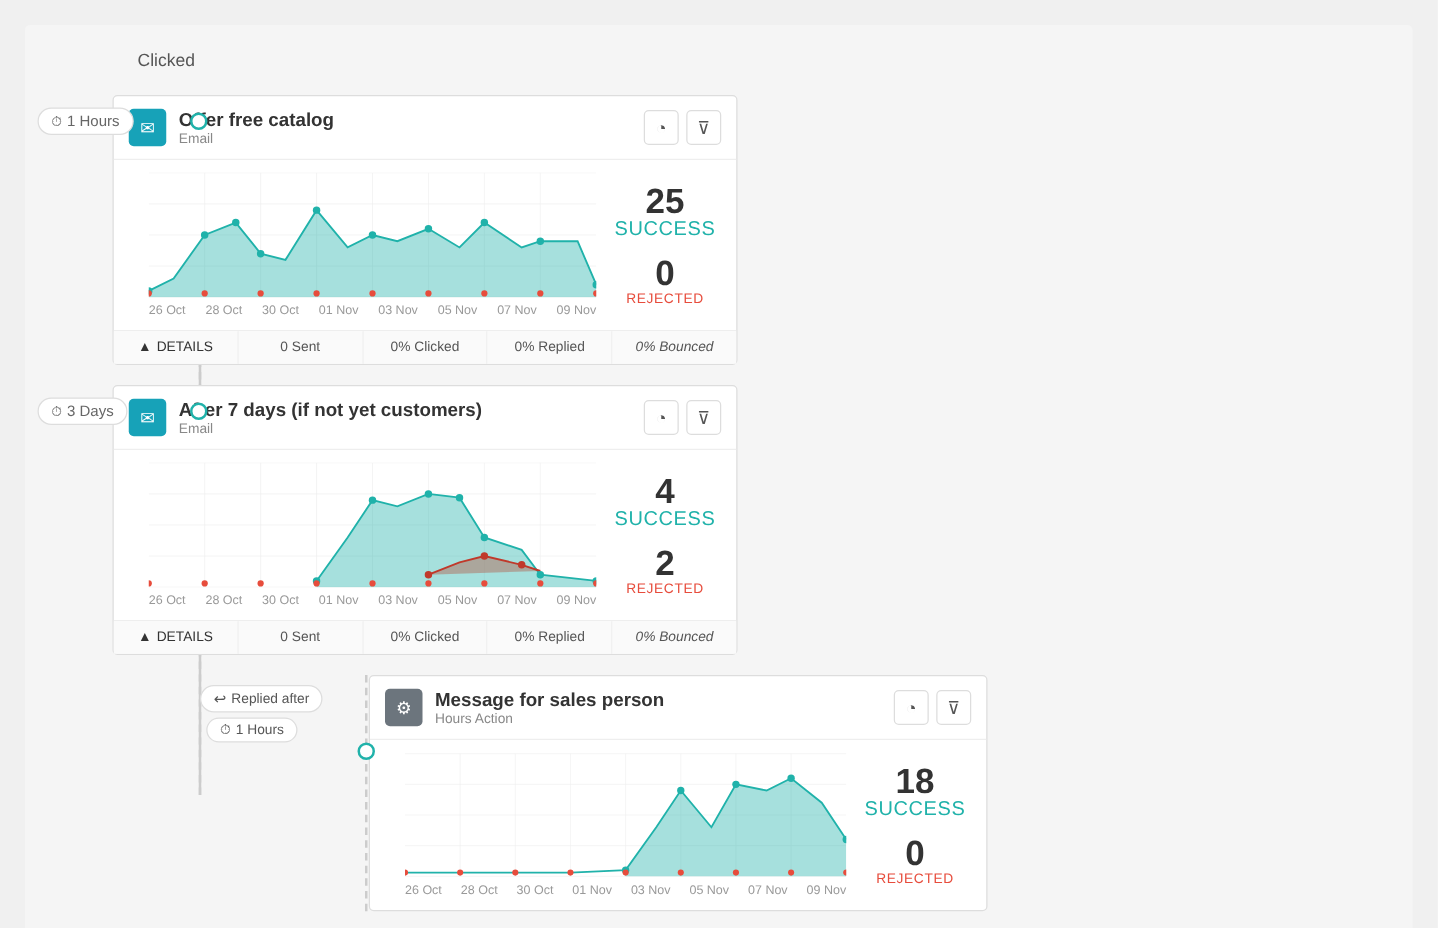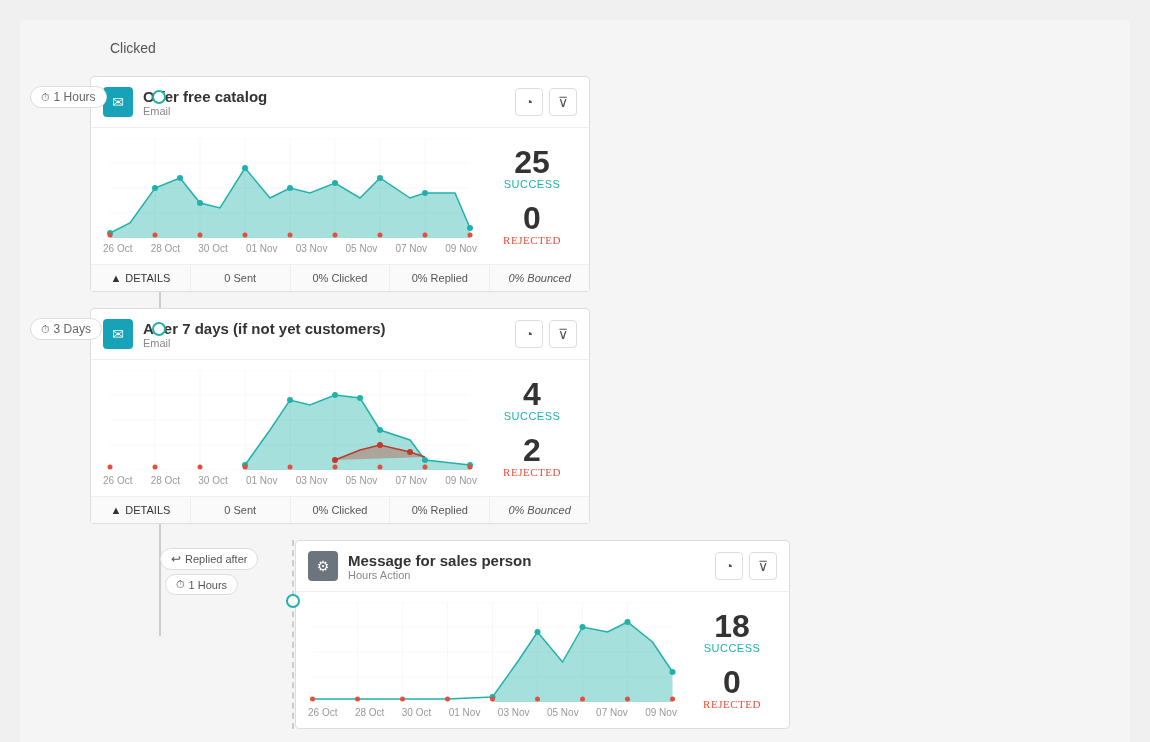--- a/index.html
+++ b/index.html
@@ -129,20 +129,21 @@
     }
     .card-body {
       padding: 10px 12px;
       display: flex;
       gap: 10px;
     }
     
     .chart-area {
       flex: 1;
       position: relative;
+      margin-left: 16px;
     }
     .chart-svg {
       width: 100%;
       height: 100px;
     }
     .chart-labels {
       display: flex;
       justify-content: space-between;
       font-size: 10px;
       color: #999;
@@ -151,37 +152,36 @@
     
     .stats-area {
       width: 90px;
       text-align: center;
       display: flex;
       flex-direction: column;
       justify-content: center;
       gap: 12px;
     }
     .stat-number {
-      font-size: 32px;
+      font-size: 28px;
       font-weight: bold;
       color: #333;
       line-height: 1;
     }
     .stat-label-success {
-      font-size: 11px;
+      font-size: 16px;
       color: #20b2aa;
       text-transform: uppercase;
       letter-spacing: 0.5px;
     }
     .stat-label-rejected {
       font-size: 11px;
       color: #e74c3c;
       text-transform: uppercase;
       letter-spacing: 0.5px;
-      font-family: Liberation Serif, serif;
     }
     
     .card-footer {
       border-top: 1px solid #eee;
       display: flex;
     }
     .footer-btn {
       flex: 1;
       padding: 7px 6px;
       text-align: center;

